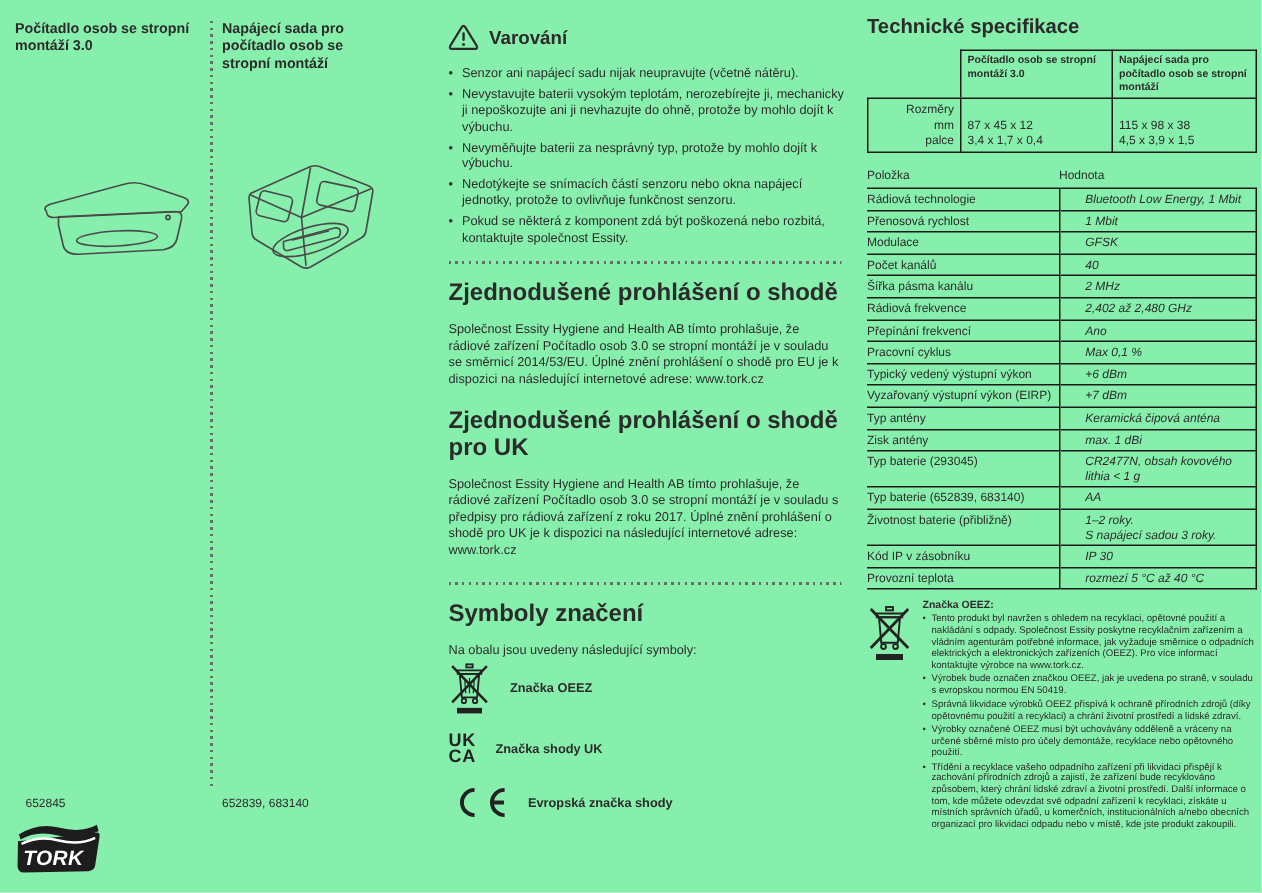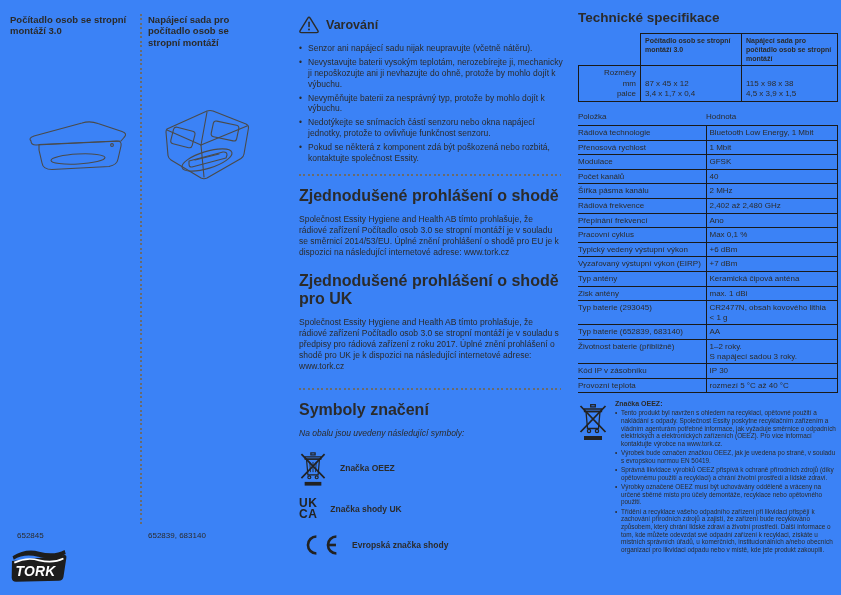--- a/index.html
+++ b/index.html
@@ -1,16 +1,16 @@
 <!DOCTYPE html>
 <html><head>
 <meta charset="utf-8">
 <style>
   html,body{margin:0;padding:0;background:#e8e8e8;}
-  .page{position:relative;width:841px;height:595px;background:#3b82f6;overflow:hidden;
+  .page{position:relative;width:841px;height:595px;background:#86efac;overflow:hidden;
         font-family:"Liberation Sans",sans-serif;color:#2b2b2b;}
   svg{display:block;}
   .line-art{stroke:#4a4a4a;fill:none;stroke-width:1.1;stroke-linejoin:round;stroke-linecap:round;}
 
   
   .prod-title{position:absolute;top:14px;font-size:9.5px;font-weight:bold;line-height:1.2;width:120px;}
   #p1-title{left:10px;}
   #p2-title{left:148px;width:112px;}
   .vdots{position:absolute;left:140px;top:14px;width:2px;height:512px;
          background:repeating-linear-gradient(to bottom,#6b6b6b 0 1.6px,transparent 1.6px 4.5px);}
@@ -45,21 +45,21 @@
   #table1 td{font-size:8px;line-height:1.3;padding:2px 4px;white-space:pre-line;}
   #table1 tr.hdr td.v{border:1px solid #1a1a1a;font-size:7px;font-weight:bold;line-height:1.3;}
   #table1 tr.hdr td.l{border:none;border-bottom:1px solid #1a1a1a;}
   #table1 tr.grp td{border:1px solid #1a1a1a;}
   #table1 td.l{text-align:right;}
   
   #table2{margin-top:8px;}
   #table2 td{font-size:8px;line-height:1.2;padding:2px 4px 2px 0;}
   #table2 tr.hdr td{border:none;border-bottom:1px solid #1a1a1a;padding:2px 4px 3px 0;}
   #table2 td.lab{border-top:1px solid #1a1a1a;border-bottom:1px solid #1a1a1a;}
-  #table2 td.val{border:1px solid #1a1a1a;padding-left:3px;white-space:pre-line;}
+  #table2 td.val{border:1px solid #1a1a1a;padding-left:17px;white-space:pre-line;font-style:italic;}
   
   .oeez{display:flex;margin-top:7px;gap:7px;}
   .oeez-text h3{font-size:7px;font-weight:bold;margin:0 0 2px 0;}
   ul.slist{list-style:none;margin:0;padding:0;width:222px;}
   ul.slist li{position:relative;padding-left:6px;font-size:6.4px;line-height:1.2;margin-bottom:1.5px;}
   ul.slist li::before{content:"•";position:absolute;left:0;top:0;}
 </style>
 </head>
 <body>
 
@@ -123,21 +123,21 @@
 
     <h2>Zjednodušené prohlášení o shodě</h2>
     <p>Společnost Essity Hygiene and Health AB tímto prohlašuje, že rádiové zařízení Počítadlo osob 3.0 se stropní montáží je v souladu se směrnicí 2014/53/EU. Úplné znění prohlášení o shodě pro EU je k dispozici na následující internetové adrese: www.tork.cz</p>
 
     <h2>Zjednodušené prohlášení o shodě pro UK</h2>
     <p>Společnost Essity Hygiene and Health AB tímto prohlašuje, že rádiové zařízení Počítadlo osob 3.0 se stropní montáží je v souladu s předpisy pro rádiová zařízení z roku 2017. Úplné znění prohlášení o shodě pro UK je k dispozici na následující internetové adrese: www.tork.cz</p>
 
     <div class="dots-h" style="margin-top:16px;"></div>
 
     <h2>Symboly značení</h2>
-    <p style="margin-bottom:10px;font-style:italic;">Na obalu jsou uvedeny následující symboly:</p>
+    <p style="margin-bottom:0;">Na obalu jsou uvedeny následující symboly:</p>
 
     <div class="sym-row">
       <svg width="28" height="38" viewBox="0 0 30 41">
         <g stroke="#222" stroke-width="1.3" fill="none">
           <rect x="12.7" y="4.2" width="4.6" height="2.2"></rect>
           <path d="M6.5,8.5 L23.5,8.5 L23.5,11 L6.5,11 Z"></path>
           <path d="M8,11 L22,11 L20.5,28 L9.5,28 Z"></path>
           <path d="M11.5,14 L12.3,25 M15,14 L15,25 M18.5,14 L17.7,25" stroke-width="0.9"></path>
           <circle cx="11" cy="30.5" r="1.6"></circle>
           <circle cx="19" cy="30.5" r="1.6"></circle>

